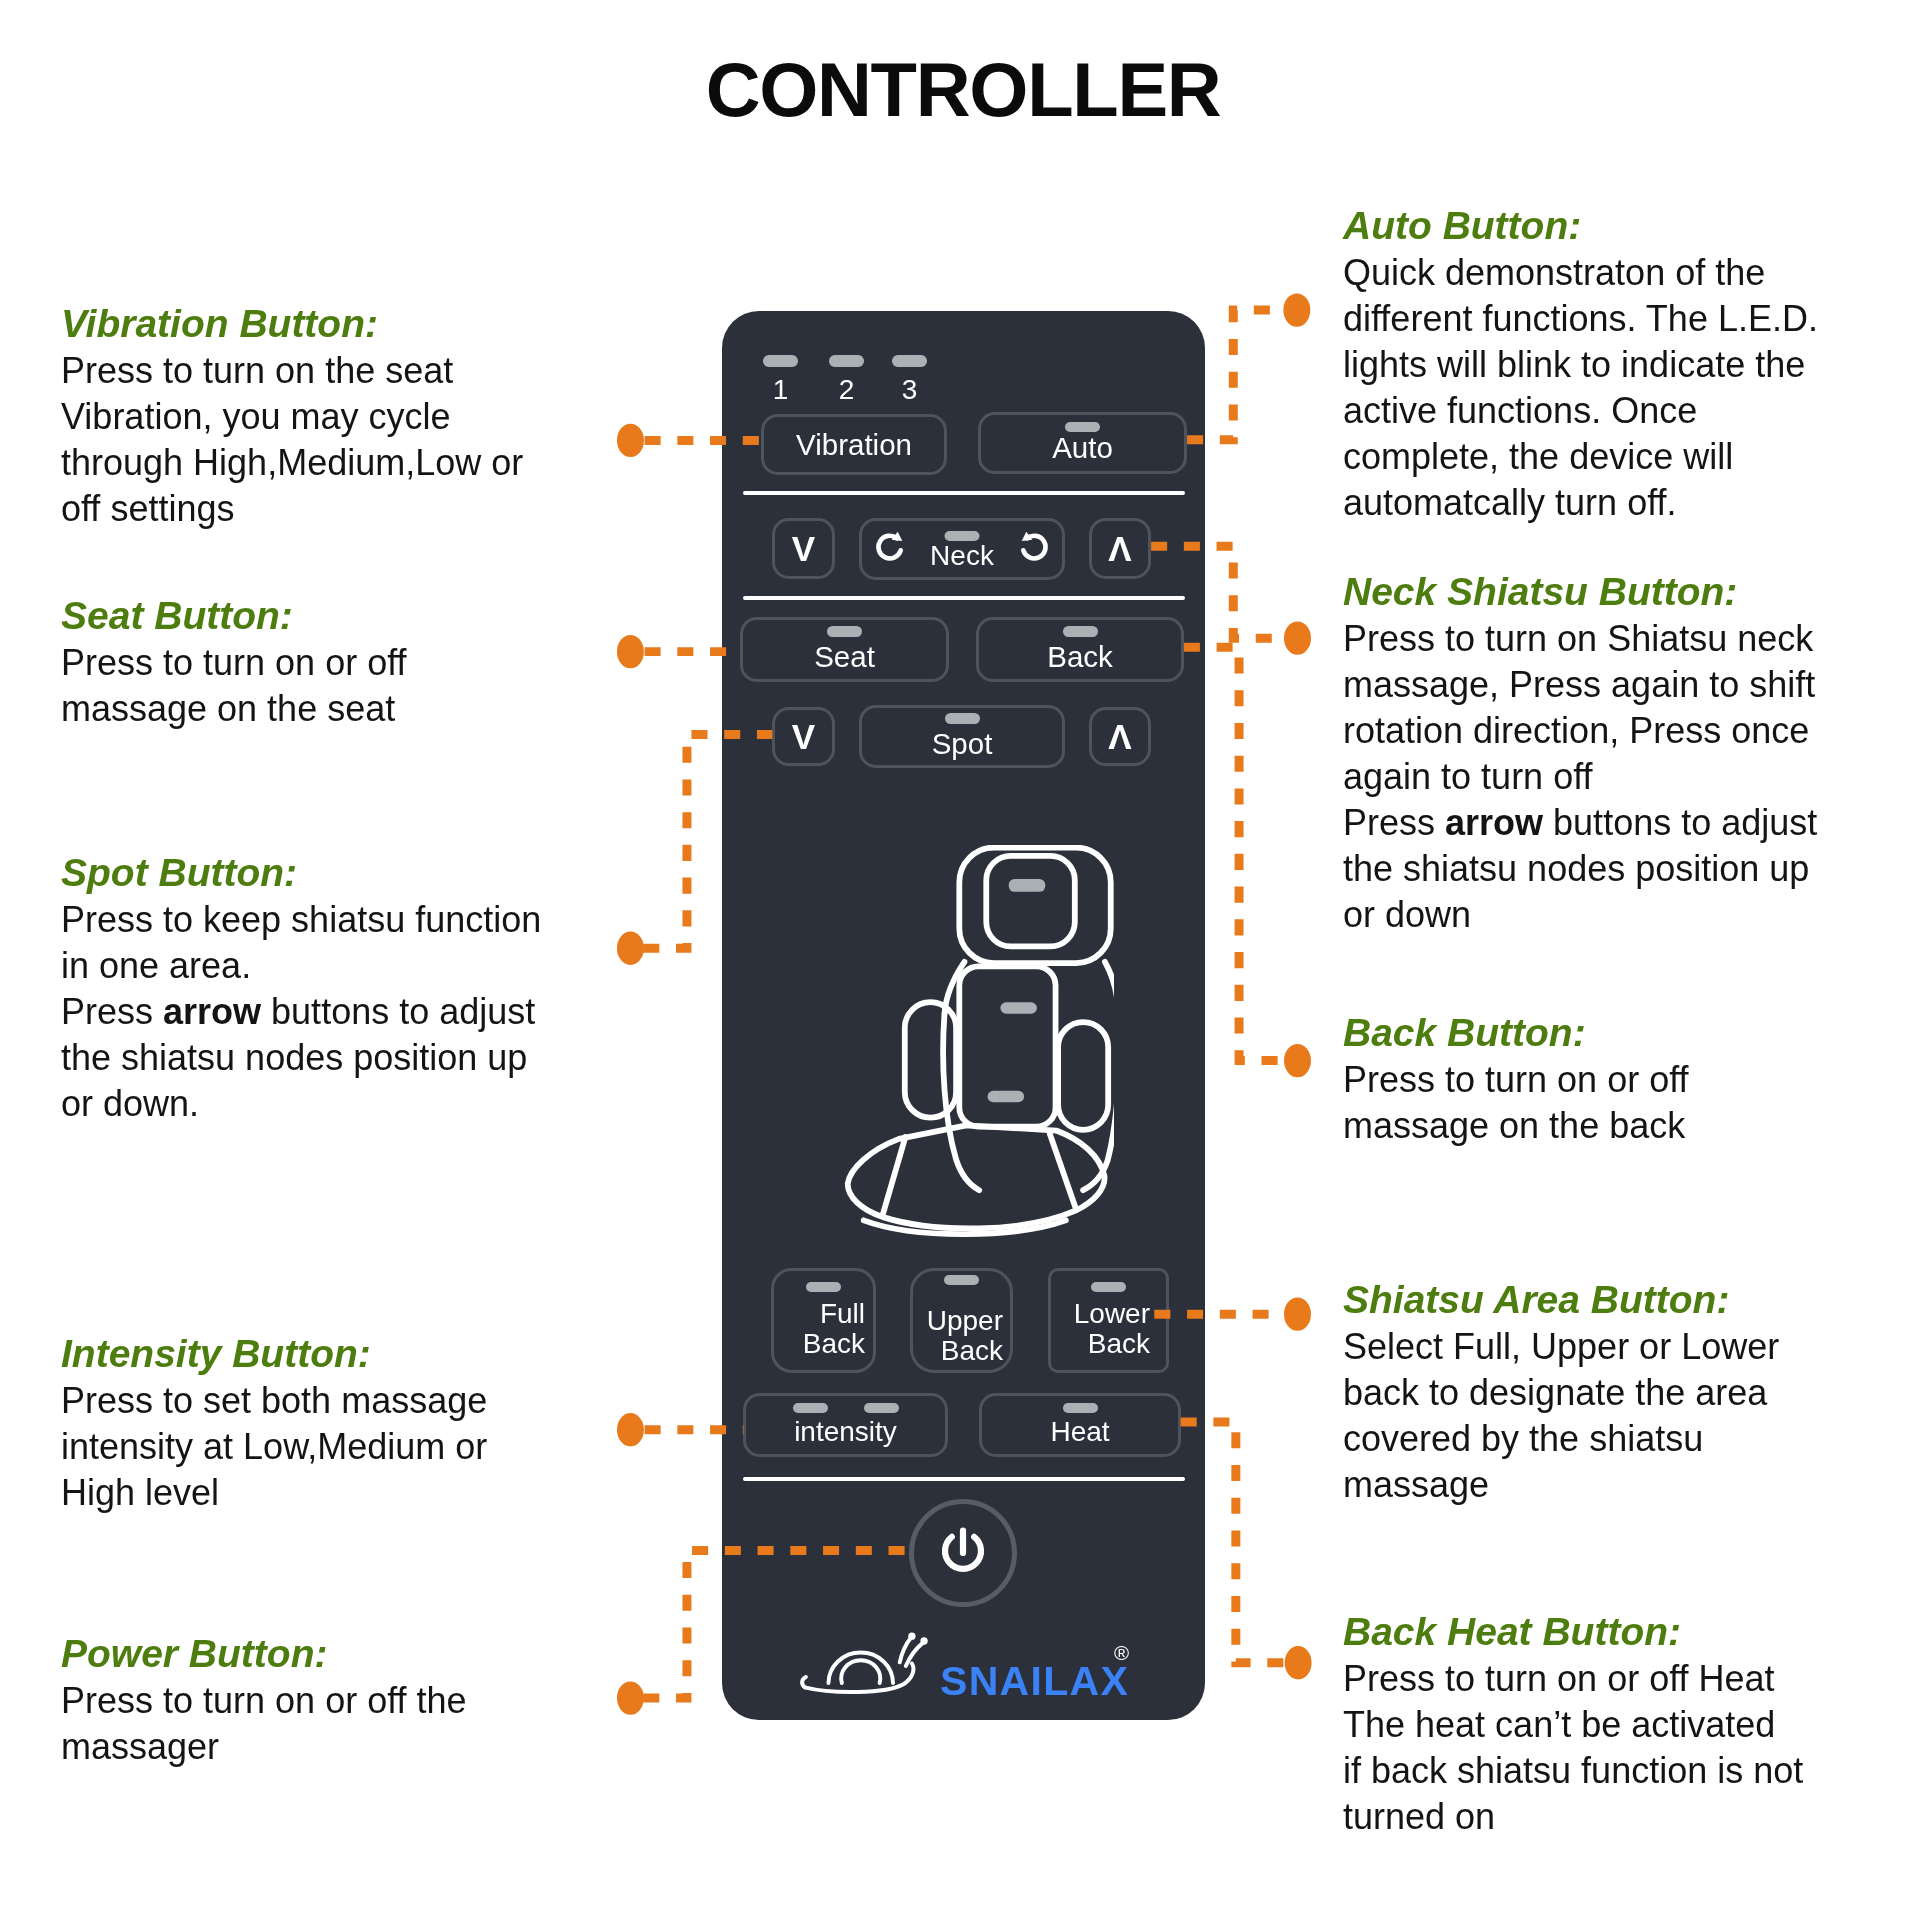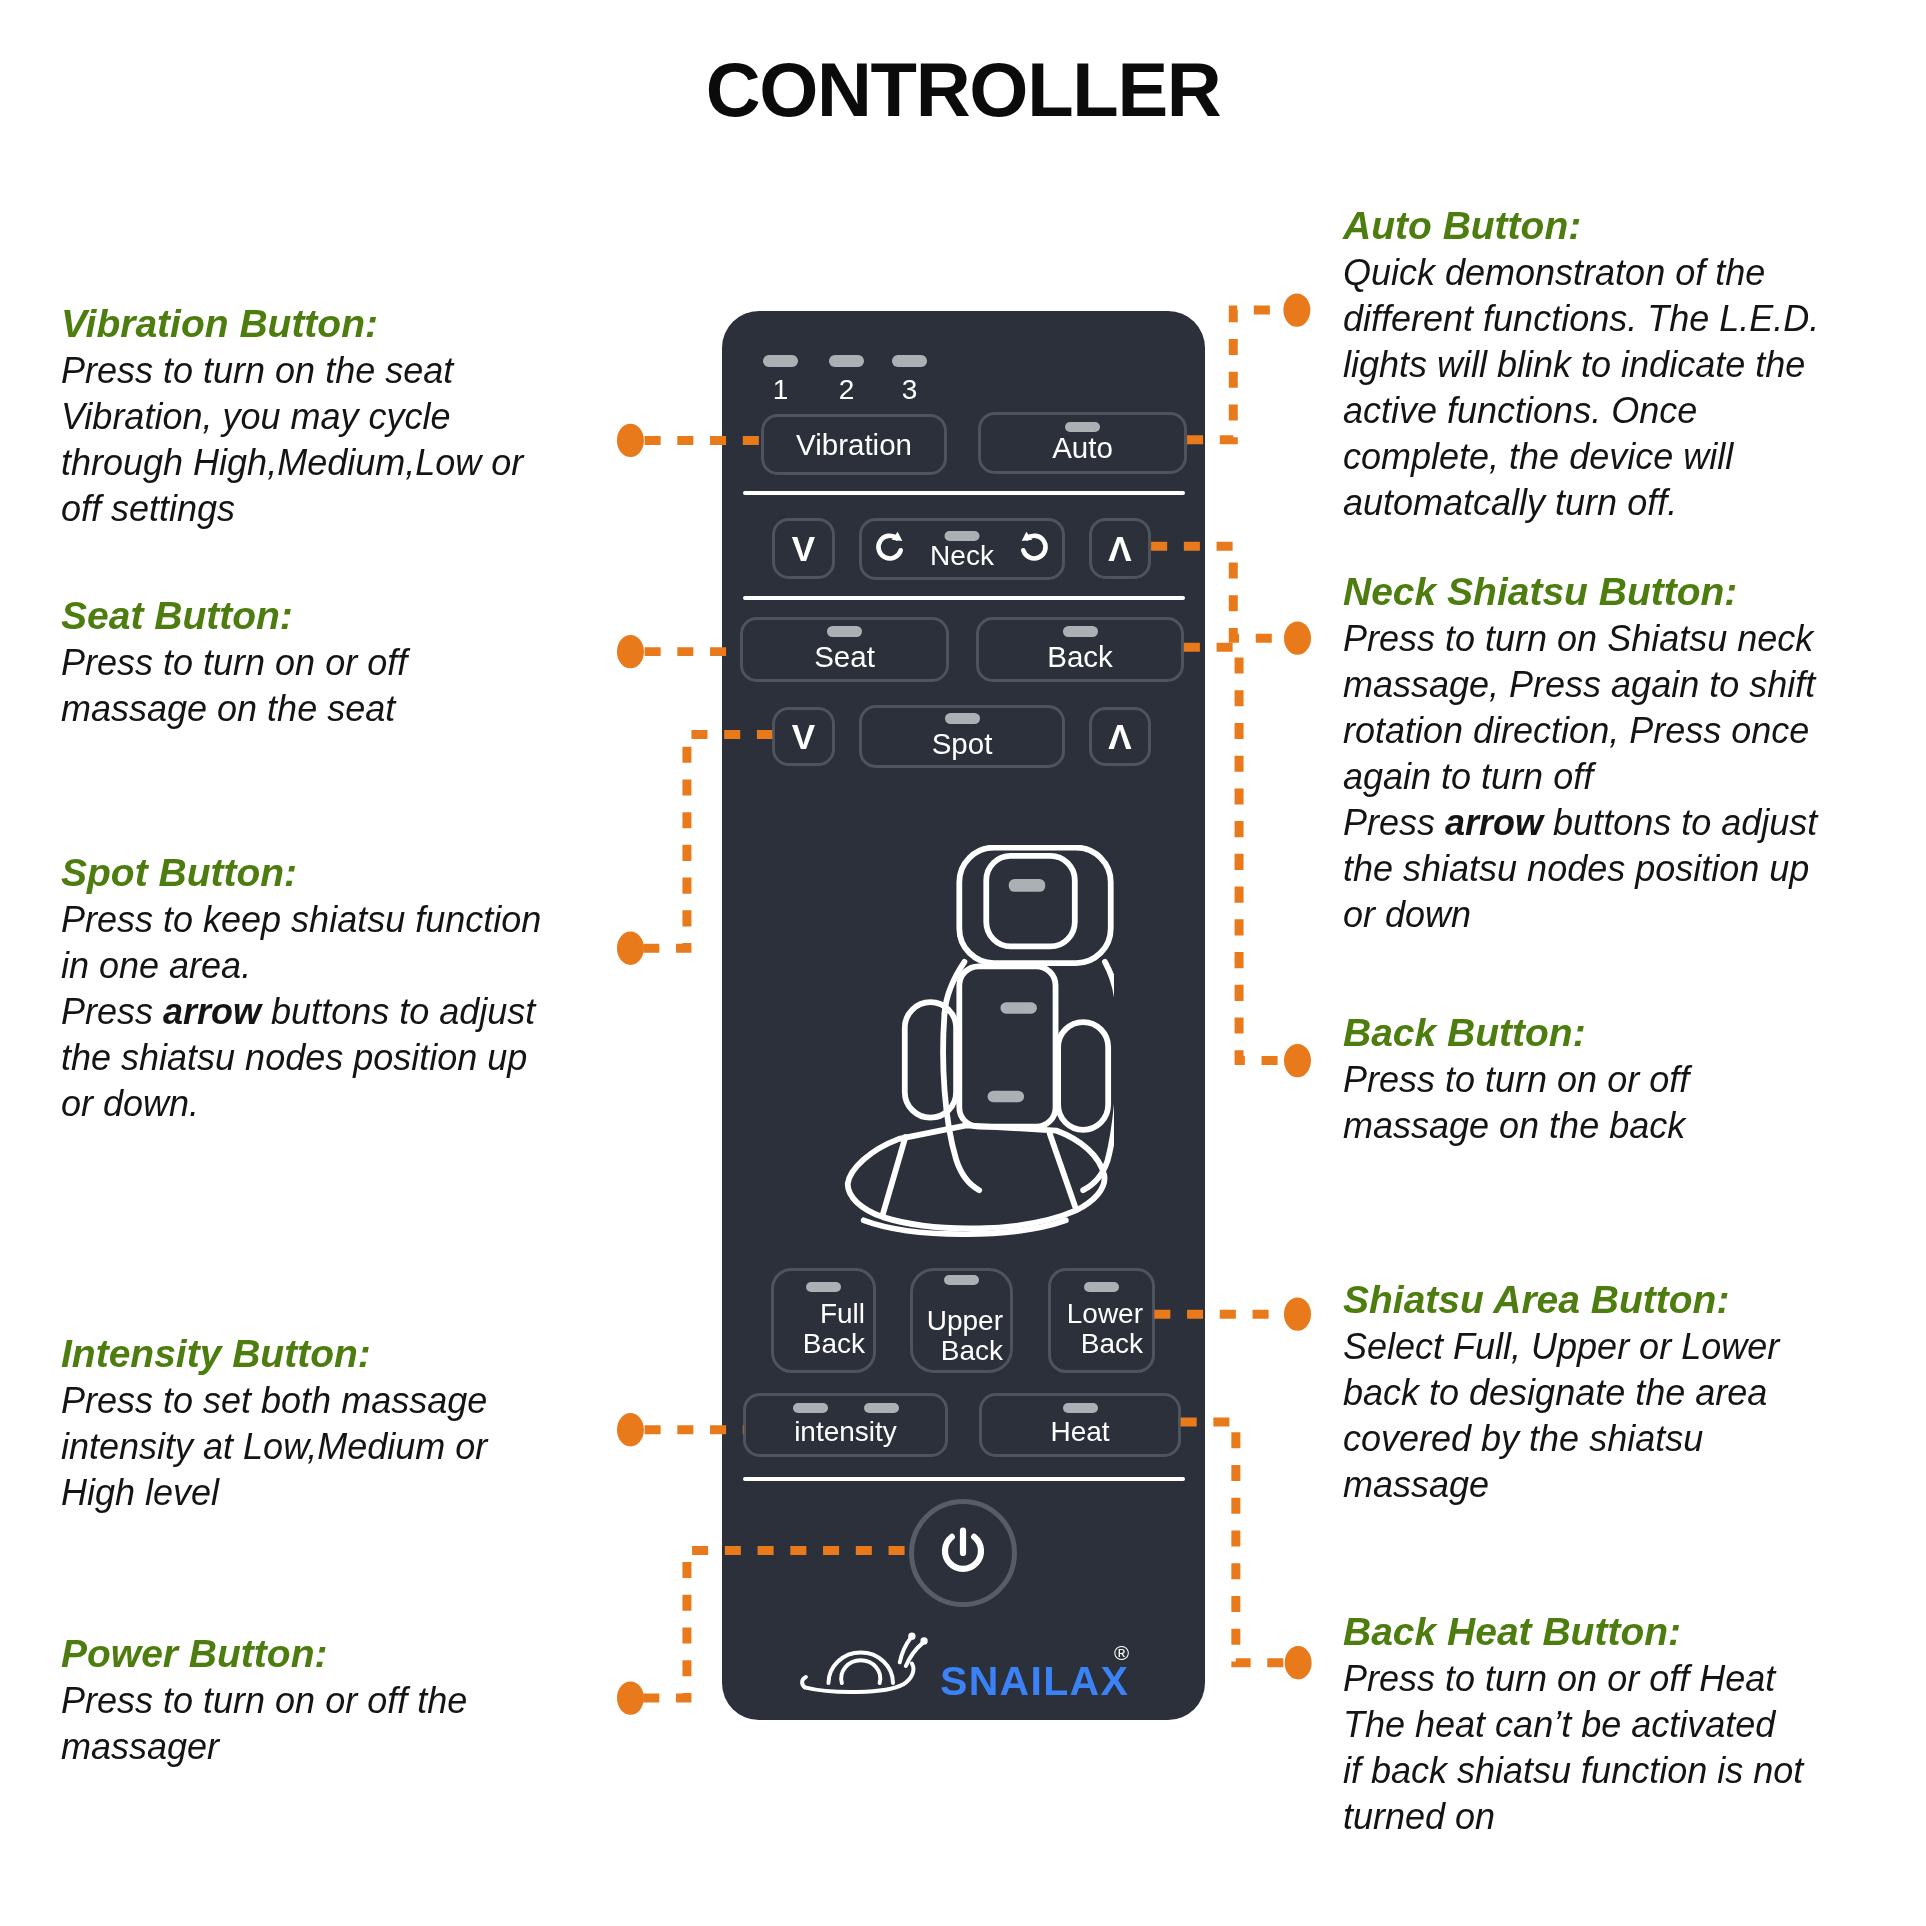--- a/index.html
+++ b/index.html
@@ -17,21 +17,21 @@
     position:absolute;left:0;top:46px;width:100%;text-align:center;
     font-size:76px;font-weight:700;letter-spacing:-1.3px;color:#0b0b0b;
   }
   
   .ann{position:absolute}
   .ann-heading{
     font-style:italic;font-weight:700;font-size:39px;line-height:48px;
     color:#4d7c0f;white-space:nowrap;
   }
   .ann-lines .ann-line{
-    font-size:36px;line-height:46px;color:#141414;white-space:nowrap;font-style:italic;
+    font-size:36px;line-height:46px;color:#141414;white-space:nowrap;
   }
   .ann-lines .ann-line b{font-weight:700}
   
   .controller{
     position:absolute;left:722px;top:311px;width:483px;height:1409px;
     background:var(--ctrl);border-radius:37px;
   }
   .btn{
     position:absolute;box-sizing:border-box;
     border:3.2px solid var(--btn-border);border-radius:16.7px;
@@ -237,21 +237,21 @@
   </svg>
 
   <div class="btn" style="left:49px;top:957px;width:105px;height:105px;border-radius:20.5px;gap:6.4px">
     <div class="led" style="height:10.3px"></div>
     <div class="btn-label two-line" style="font-size:28px">Full Back</div>
   </div>
   <div class="btn" style="left:188px;top:957px;width:103px;height:105px;border-radius:24px;gap:21px">
     <div class="led" style="height:10.3px"></div>
     <div class="btn-label two-line" style="font-size:28px">Upper Back</div>
   </div>
-  <div class="btn" style="left:326px;top:957px;width:107px;height:105px;border-radius:18px;gap:6.4px">
+  <div class="btn" style="left:326px;top:957px;width:121px;height:105px;border-radius:10px;gap:6.4px">
     <div class="led" style="height:10.3px"></div>
     <div class="btn-label two-line" style="font-size:28px">Lower Back</div>
   </div>
 
   <div class="btn" style="left:21px;top:1082px;width:205px;height:64px;gap:3.9px">
     <div class="led-pair">
       <div class="led" style="height:10.3px"></div>
       <div class="led" style="height:10.3px"></div>
     </div>
     <div class="btn-label" style="font-size:28px">intensity</div>

